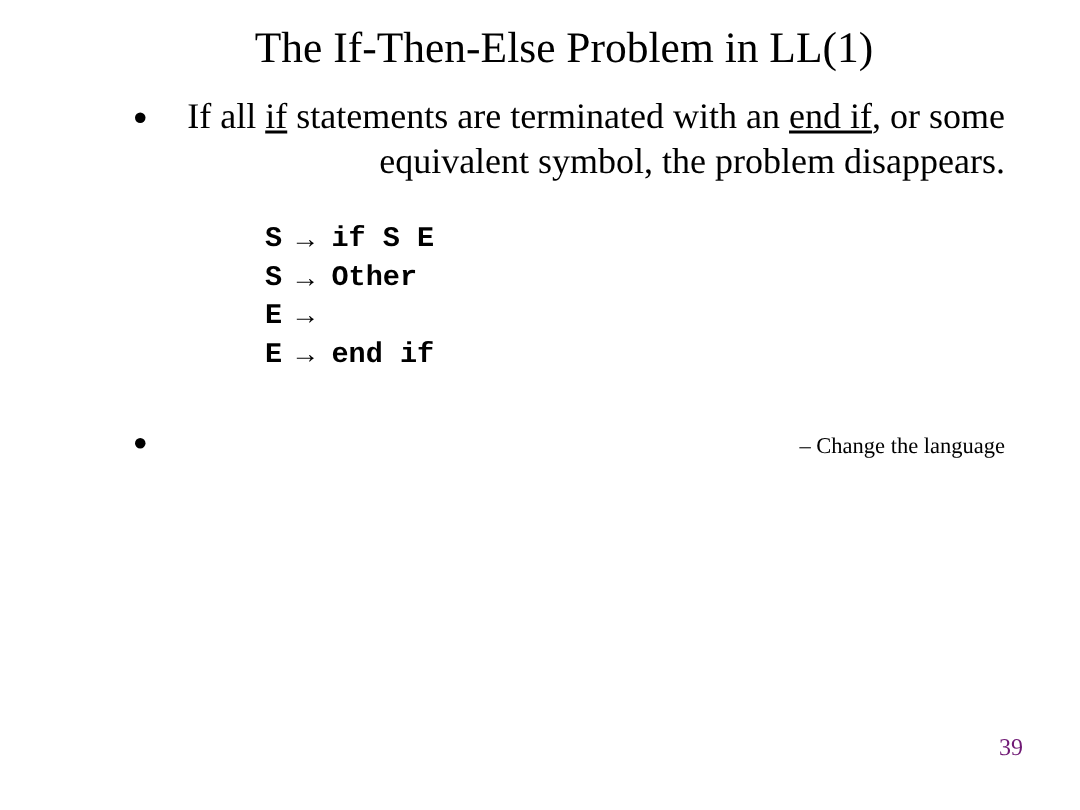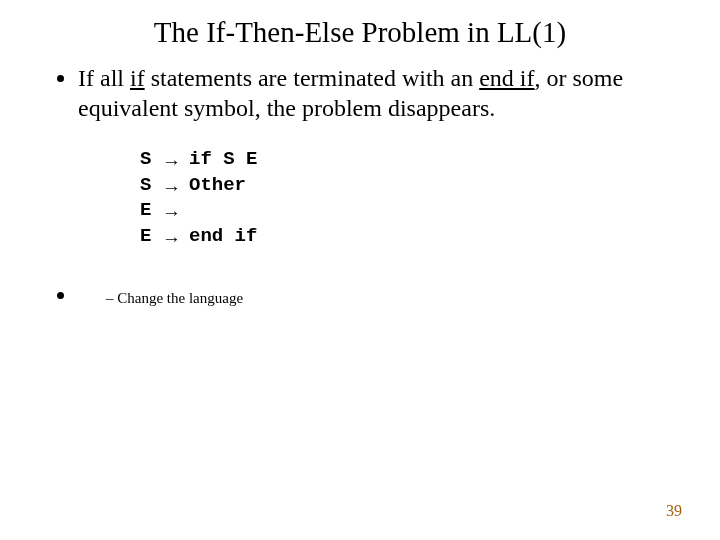--- a/index.html
+++ b/index.html
@@ -10,31 +10,33 @@
     background: #ffffff;
     font-family: "Times New Roman", Times, serif;
     color: #000000;
     position: relative;
   }
   .slide {
     width: 720px;
     height: 540px;
     position: relative;
     box-sizing: border-box;
+    padding-left: 32px;
   }
   .title {
     font-size: 29px;
     text-align: center;
     padding-top: 16px;
     font-weight: normal;
     margin: 0;
   }
   .content {
     padding: 14px 50px 0 50px;
     font-size: 24px;
+    text-align: right;
   }
   ul.bullets {
     list-style-type: disc;
     margin: 0;
     padding-left: 28px;
   }
   ul.bullets > li {
     margin-bottom: 4px;
     line-height: 1.25;
   }
@@ -63,23 +65,23 @@
     margin: 6px 0 0 0;
     padding-left: 28px;
     font-size: 15px;
   }
   ul.dash > li::before {
     content: "– ";
   }
   .pagenum {
     position: absolute;
     right: 38px;
-    bottom: 20px;
+    bottom: 32px;
     font-size: 16px;
-    color: #a16207;
+    color: #701a75;
   }
   .u {
     text-decoration: underline;
   }
 </style>
 </head>
 <body>
 
 <div class="slide">
 

